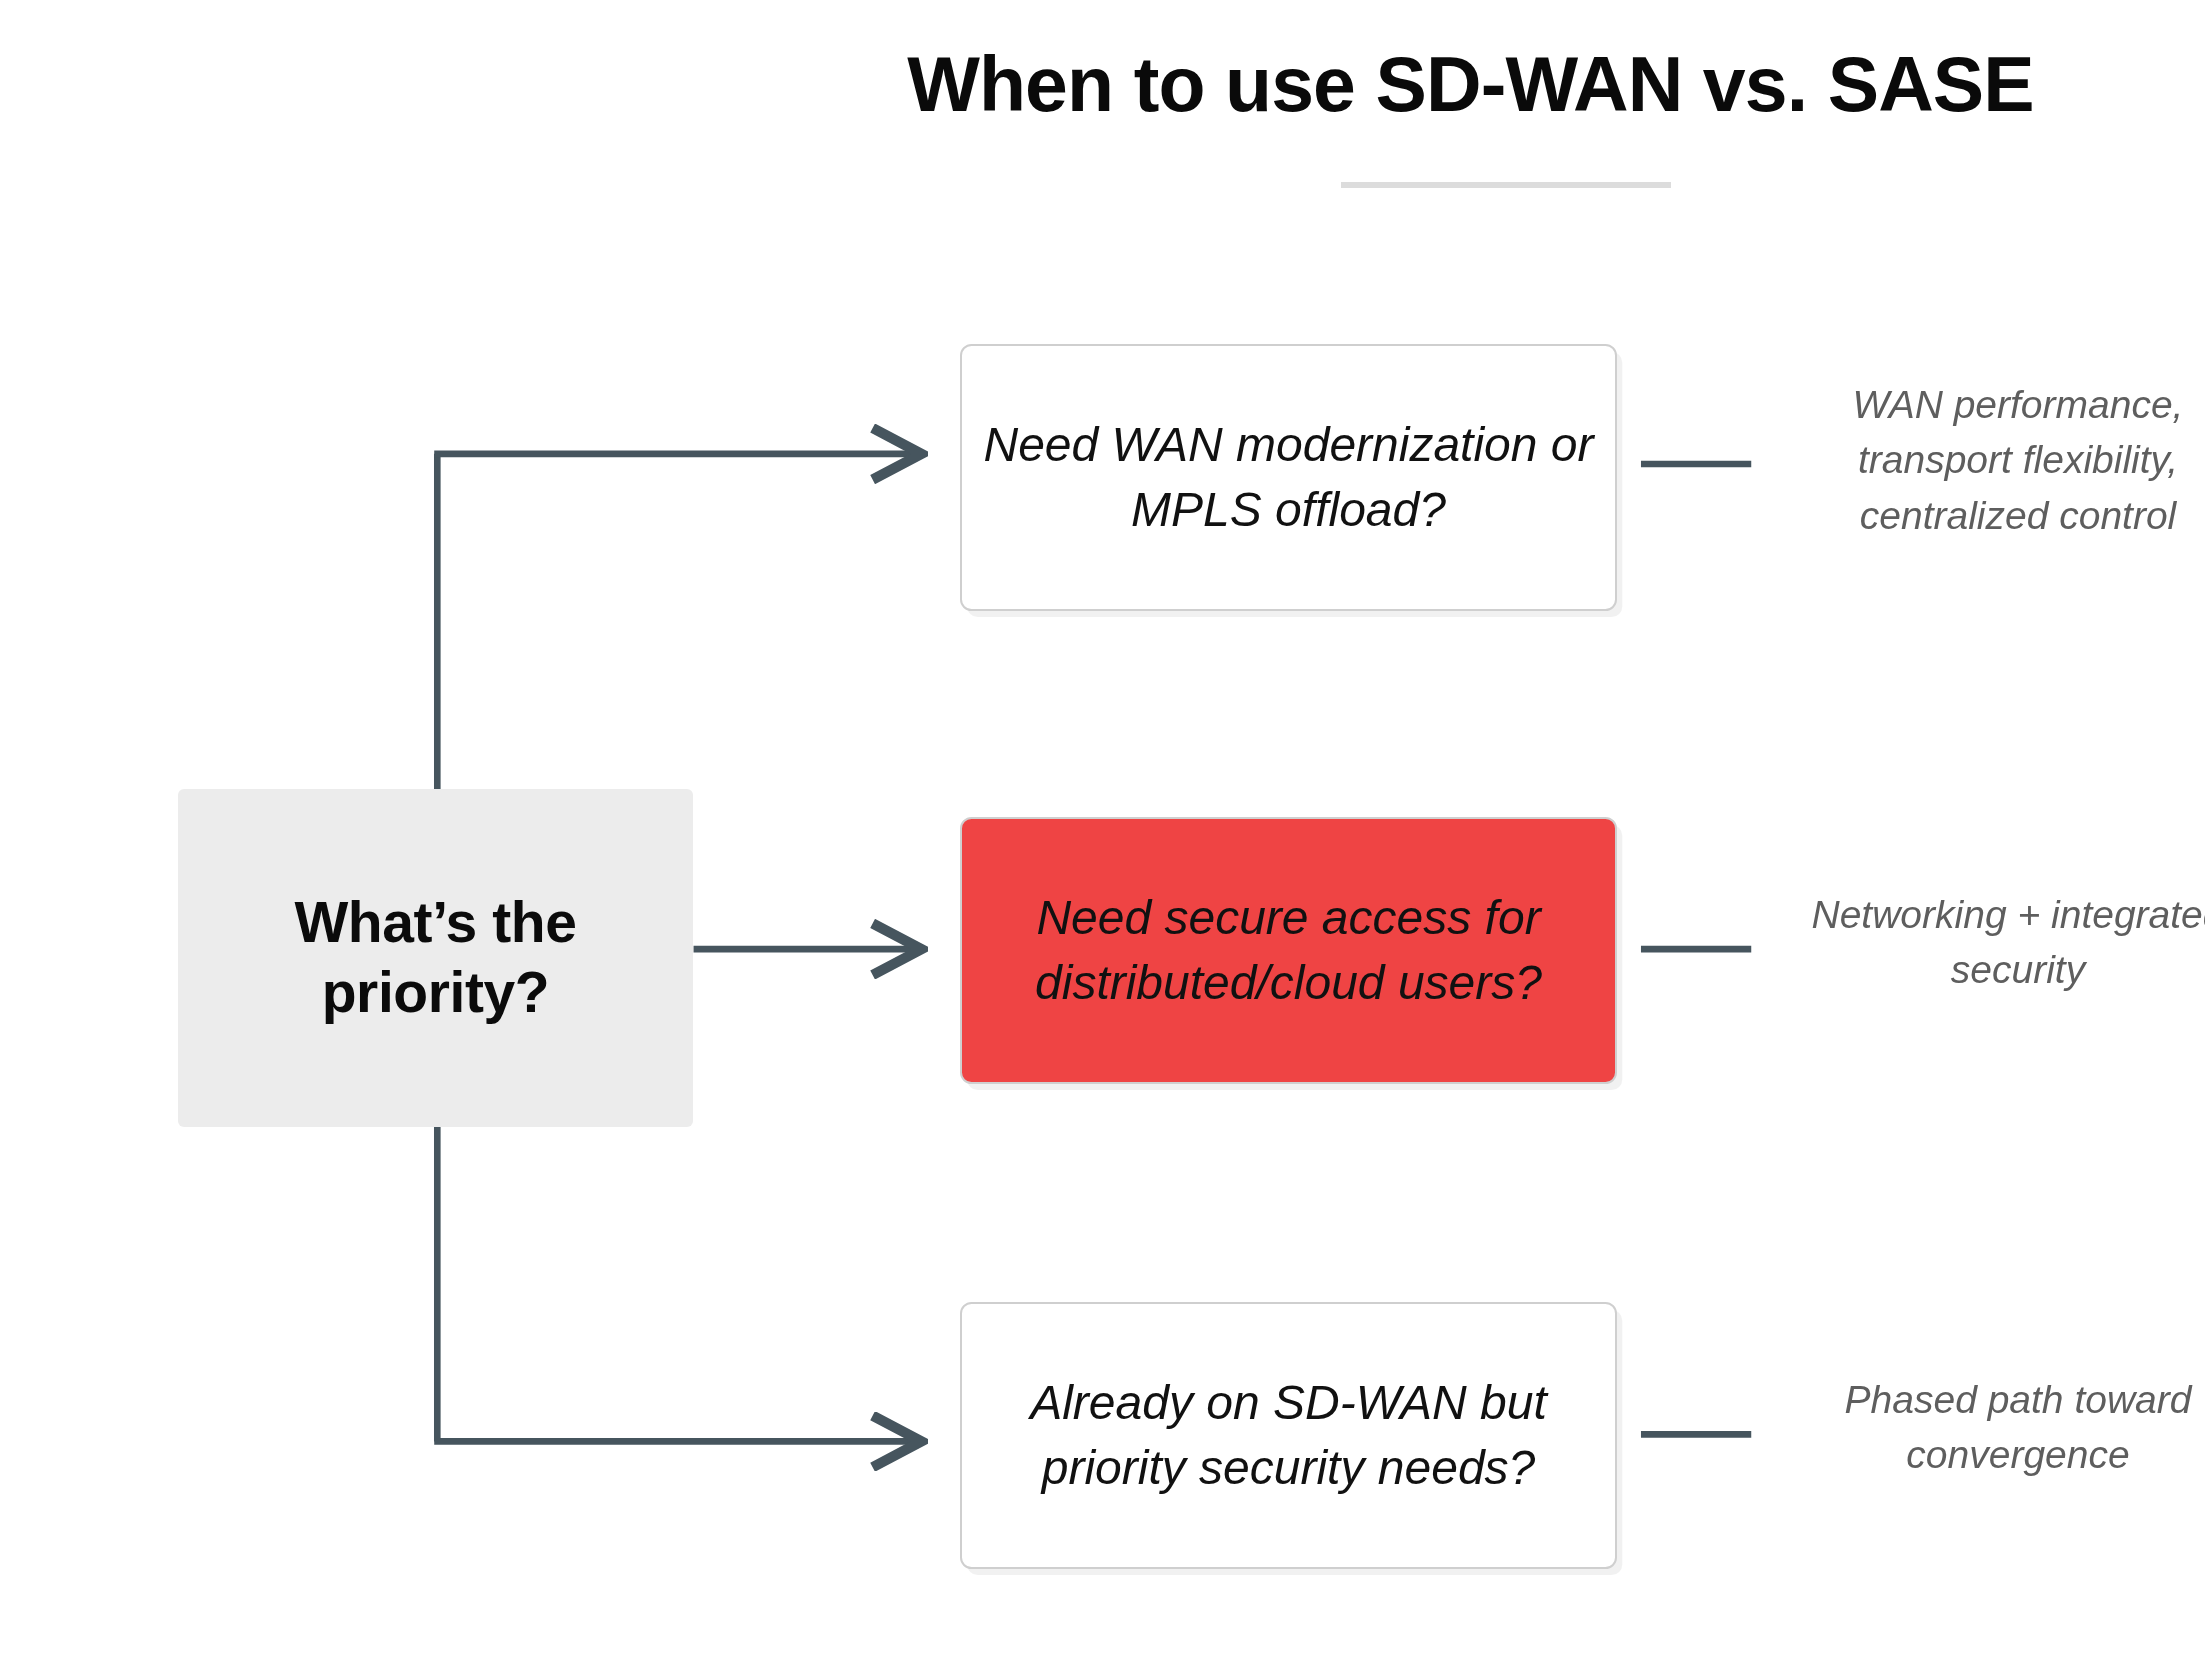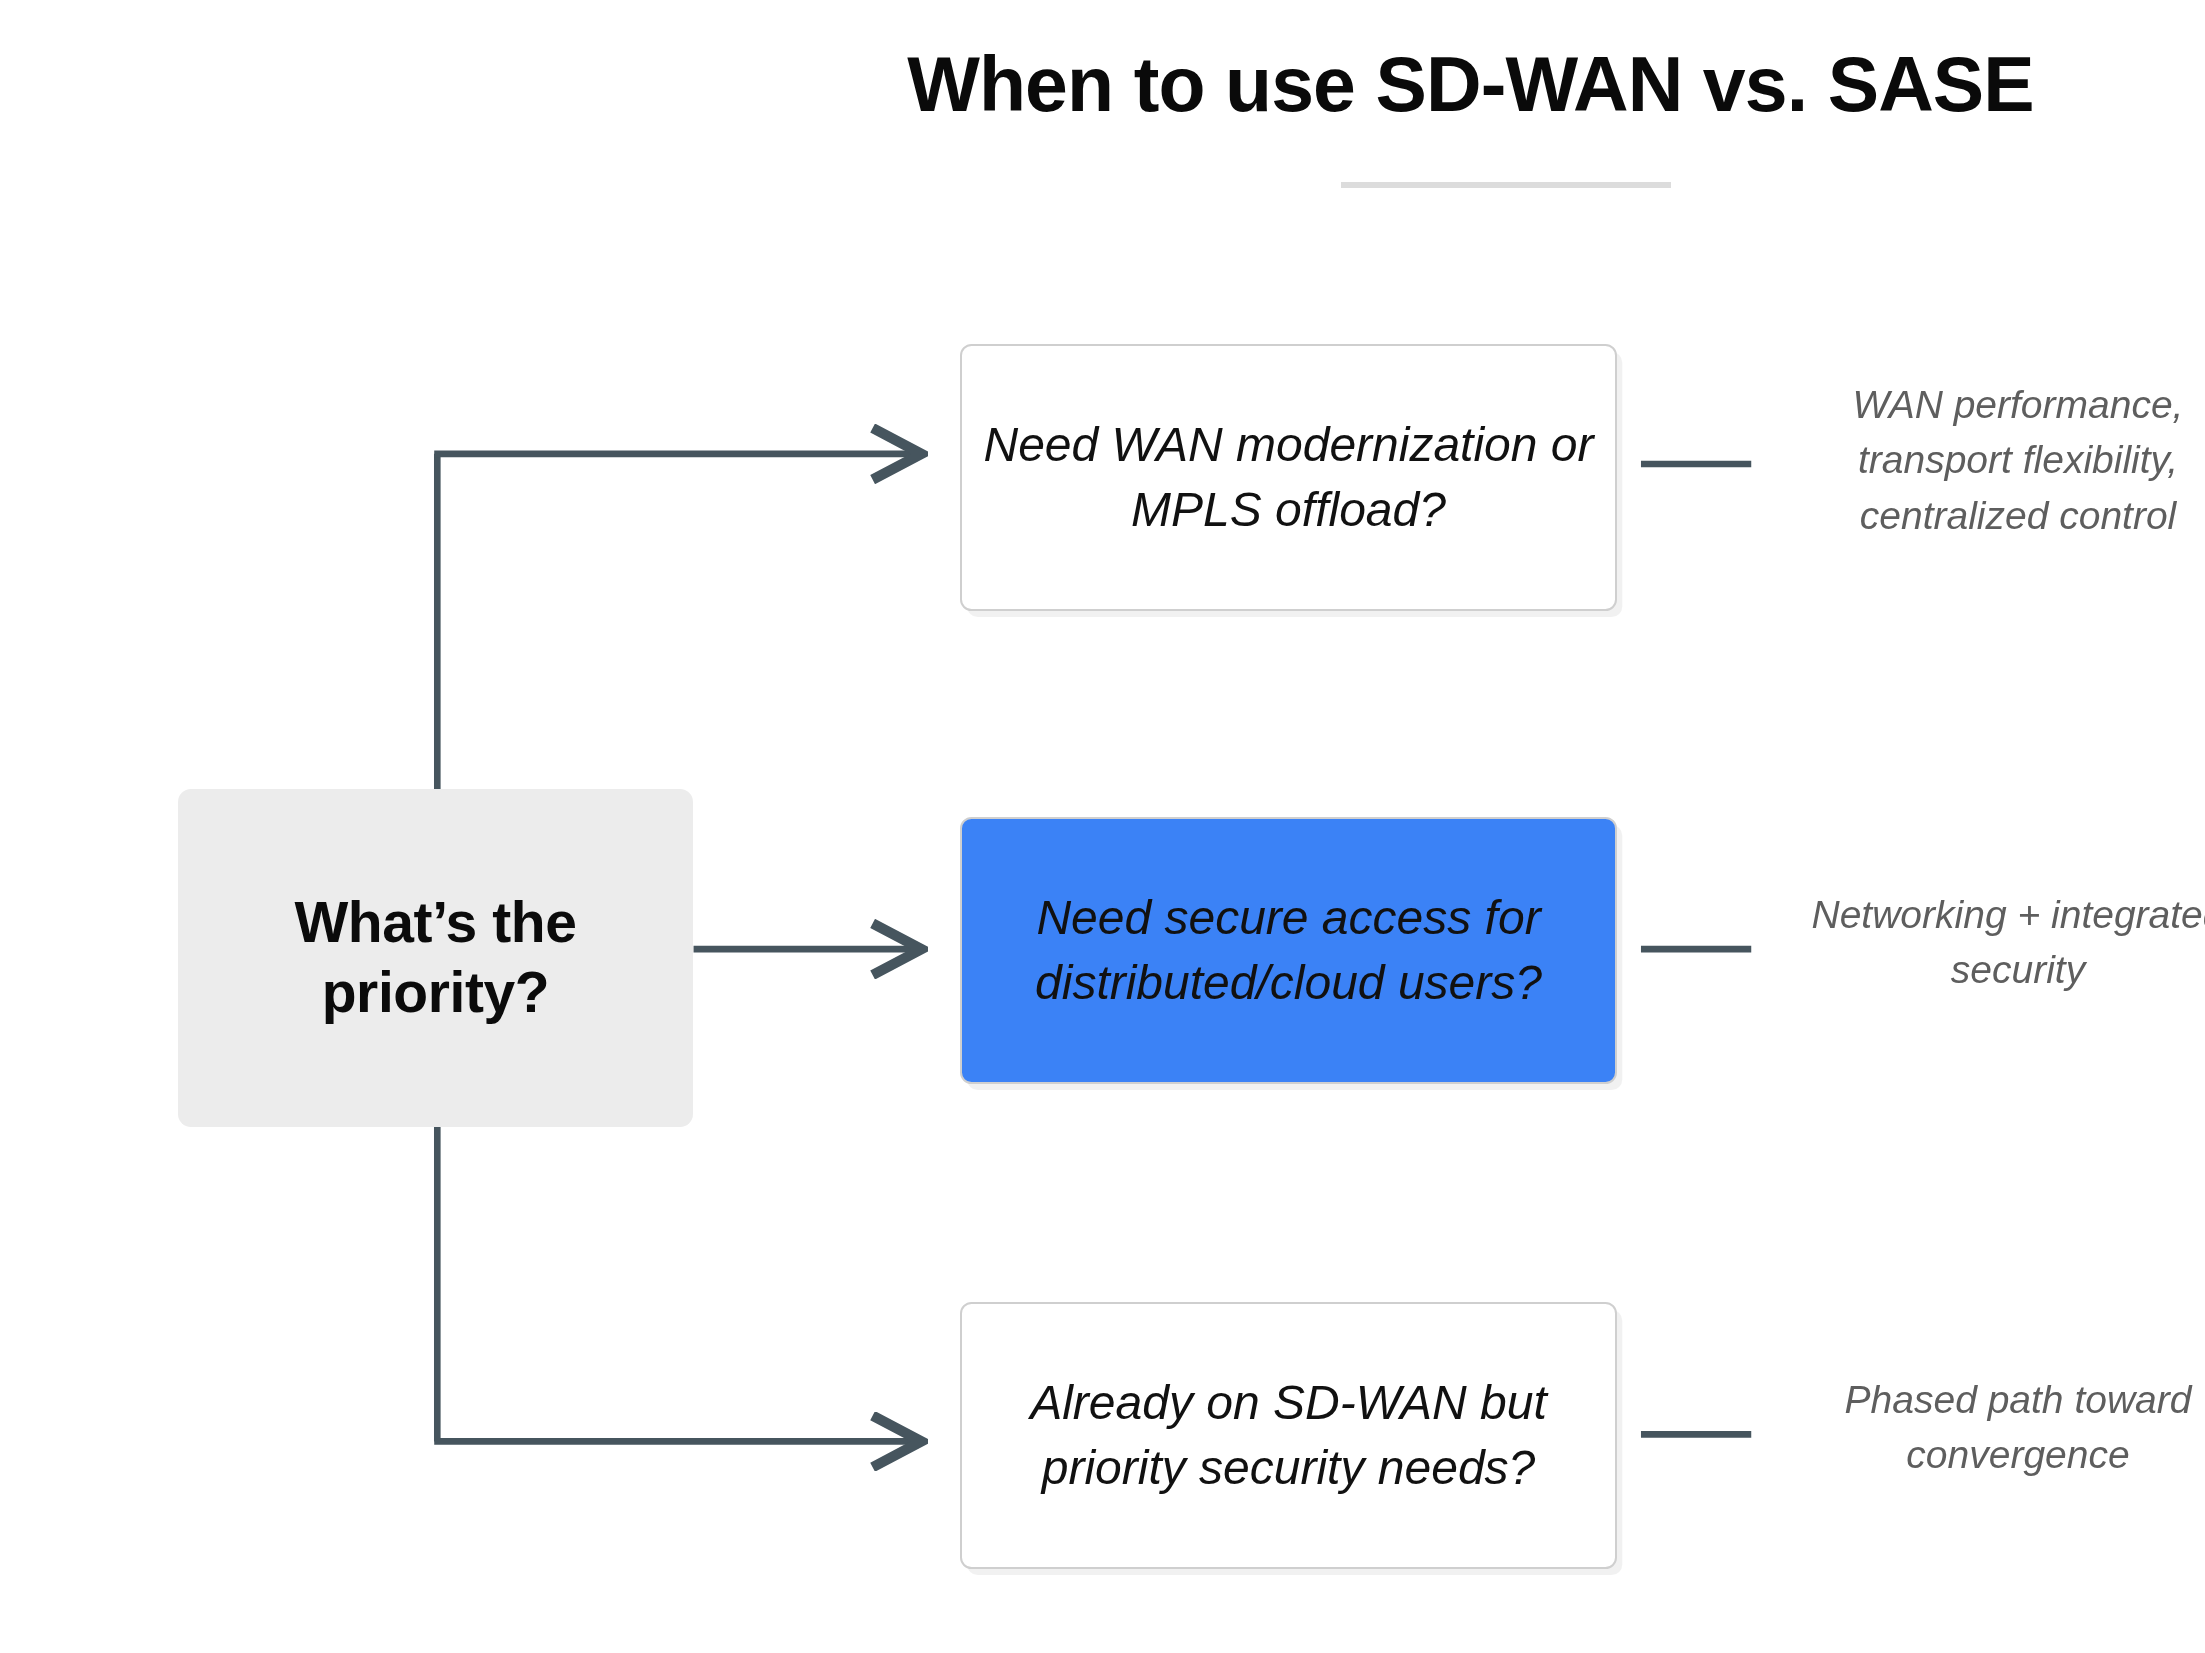--- a/index.html
+++ b/index.html
@@ -43,21 +43,21 @@
   }
 
   
   #decision-box {
     position: absolute;
     left: 178px;
     top: 789px;
     width: 515px;
     height: 338px;
     background: #ececec;
-    border-radius: 13px;
+    border-radius: 6px;
     display: flex;
     align-items: center;
     justify-content: center;
     box-sizing: border-box;
     padding: 0 26.5px;
   }
   #decision-box .decision-label {
     font-size: 57px;
     font-weight: 700;
     color: #0b0b0b;
@@ -152,21 +152,21 @@
   </svg>
 
   <div id="decision-box" style="background: rgb(236, 236, 236);">
     <div class="decision-label" style="color: rgb(11, 11, 11);">What’s the priority?</div>
   </div>
 
   <div class="question-box" id="question-box-0" style="border-color: rgb(207, 207, 207); background: rgb(255, 255, 255);">
     <div class="question-label">Need WAN modernization or MPLS offload?</div>
   </div>
 
-  <div class="question-box" id="question-box-1" style="border-color: rgb(207, 207, 207); background: #3b82f6;">
+  <div class="question-box" id="question-box-1" style="border-color: rgb(207, 207, 207); background: #ef4444;">
     <div class="question-label">Need secure access for distributed/cloud users?</div>
   </div>
 
   <div class="question-box" id="question-box-2" style="border-color: rgb(207, 207, 207); background: rgb(255, 255, 255);">
     <div class="question-label">Already on SD-WAN but priority security needs?</div>
   </div>
 
   <div class="edge-label" id="edge-label-0" style="color: rgb(94, 94, 94);">WAN performance, transport flexibility, centralized control</div>
 
   <div class="edge-label" id="edge-label-1" style="color: rgb(94, 94, 94);">Networking + integrated security</div>

